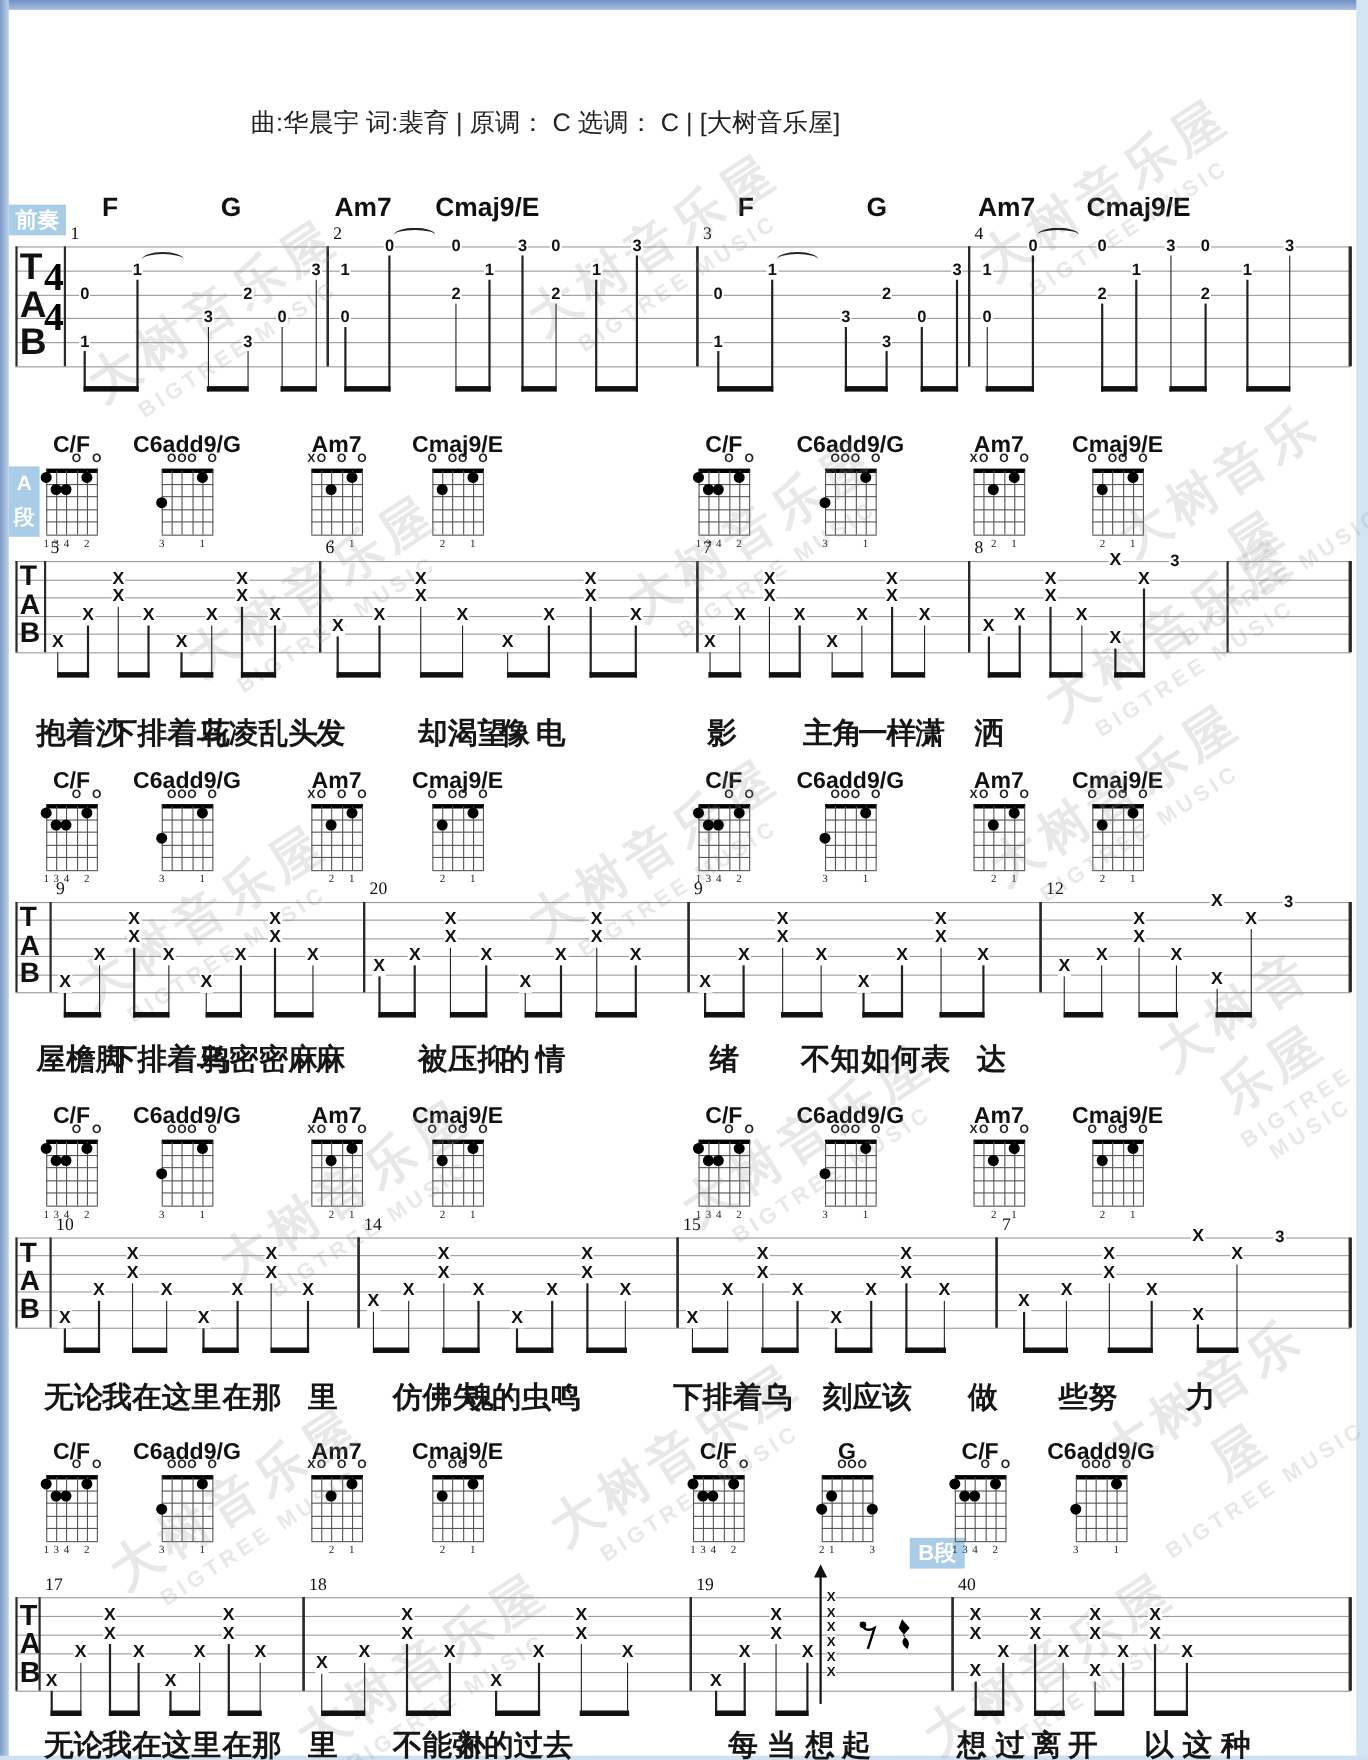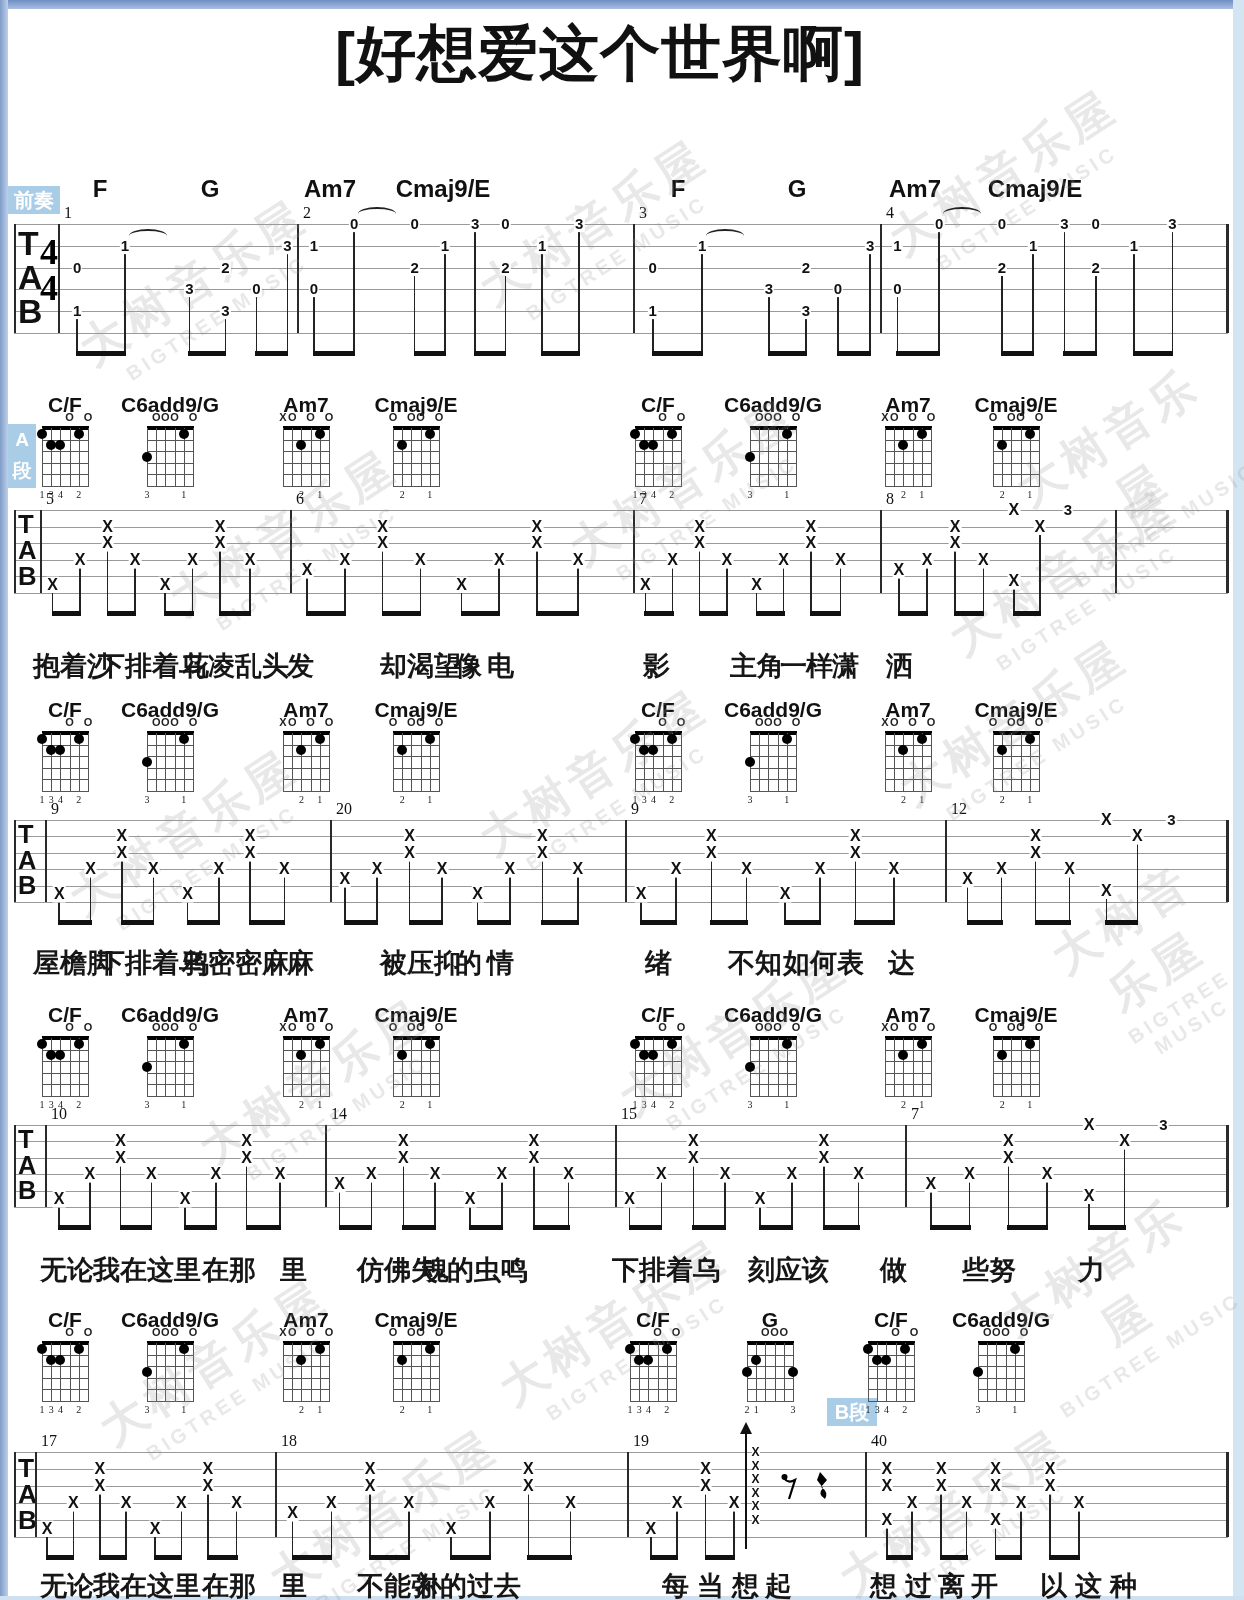--- a/index.html
+++ b/index.html
@@ -50,21 +50,21 @@
 </style>
 </head>
 <body>
 
 <div id="page">
   <div id="frame-top"></div>
   <div id="frame-left"></div>
   <div id="frame-right"></div>
   <div id="frame-bottom"></div>
 
-  <div id="title">[好想爱这个世界啊]</div>
+  <div id="subtitle">曲:华晨宇 词:裴育 | 原调： C 选调： C | [大树音乐屋]</div>
 
   <div class="seclabel" style="left:8px;top:186px;width:52px;height:28px;">前奏</div>
   <div class="seclabel" style="left:8px;top:424px;width:28px;height:64px;line-height:31px;font-size:19px;word-break:break-all;">A段</div>
   <div class="seclabel" style="left:827px;top:1398px;width:50px;height:28px;">B段</div>
 
   <div id="sheet">
       <div class="watermark" style="left: 70px; top: 250px;">
         <div class="wm-cn">大树音乐屋</div>
         <div class="wm-en">BIGTREE MUSIC</div>
       </div>

